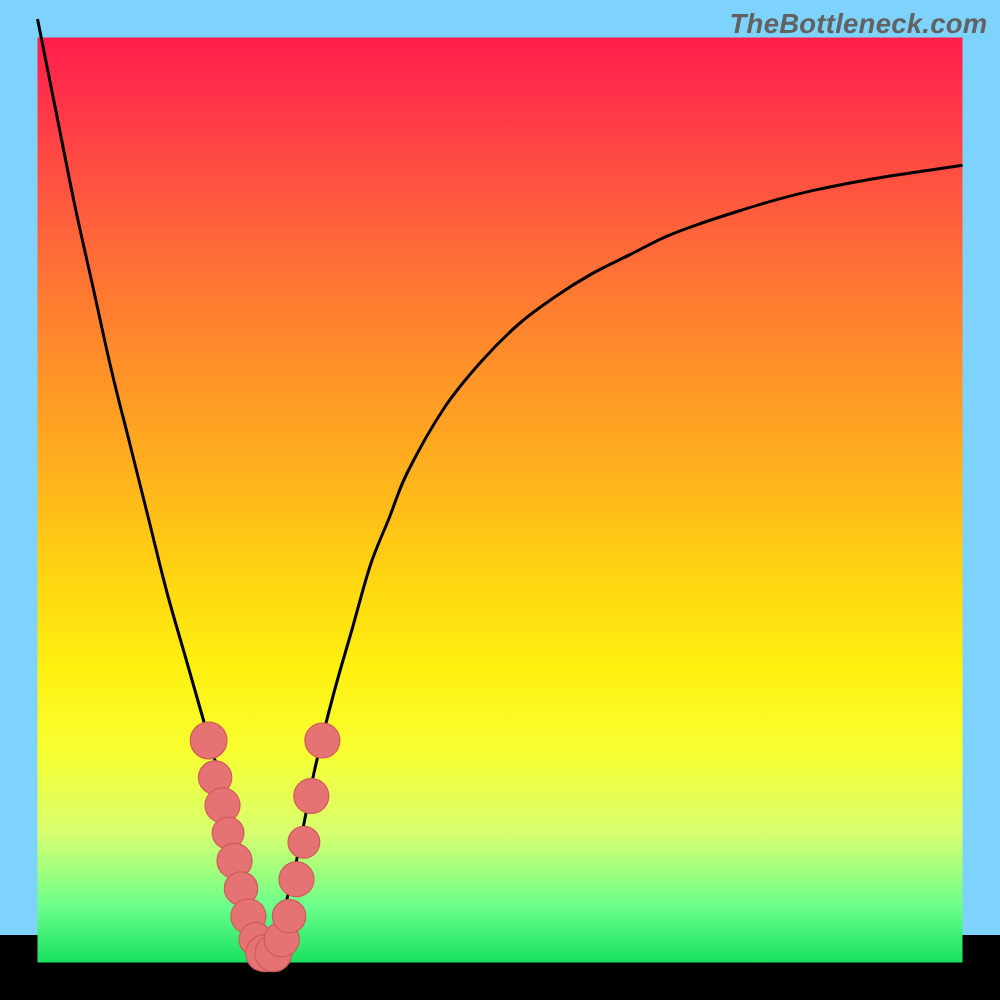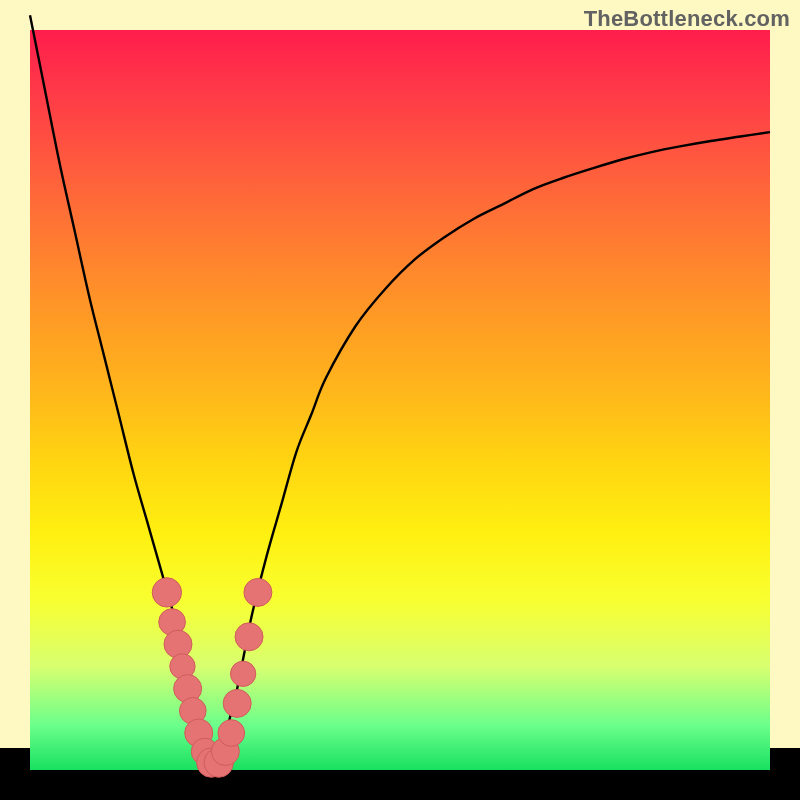--- a/index.html
+++ b/index.html
@@ -8,21 +8,22 @@
     width: 800px;
     height: 800px;
     overflow: hidden;
     background: #000;
     font-family: Arial, Helvetica, sans-serif;
   }
   .frame {
     position: relative;
     width: 800px;
     height: 748px;
-    background: #fef9c3;
+    background: #7dd3fc;
+    font-style: italic;
   }
   .plot-area {
     position: absolute;
     left: 30px;
     top: 30px;
     width: 740px;
     height: 740px;
     background: linear-gradient(
       to bottom,
       #ff1d4c 0%,

